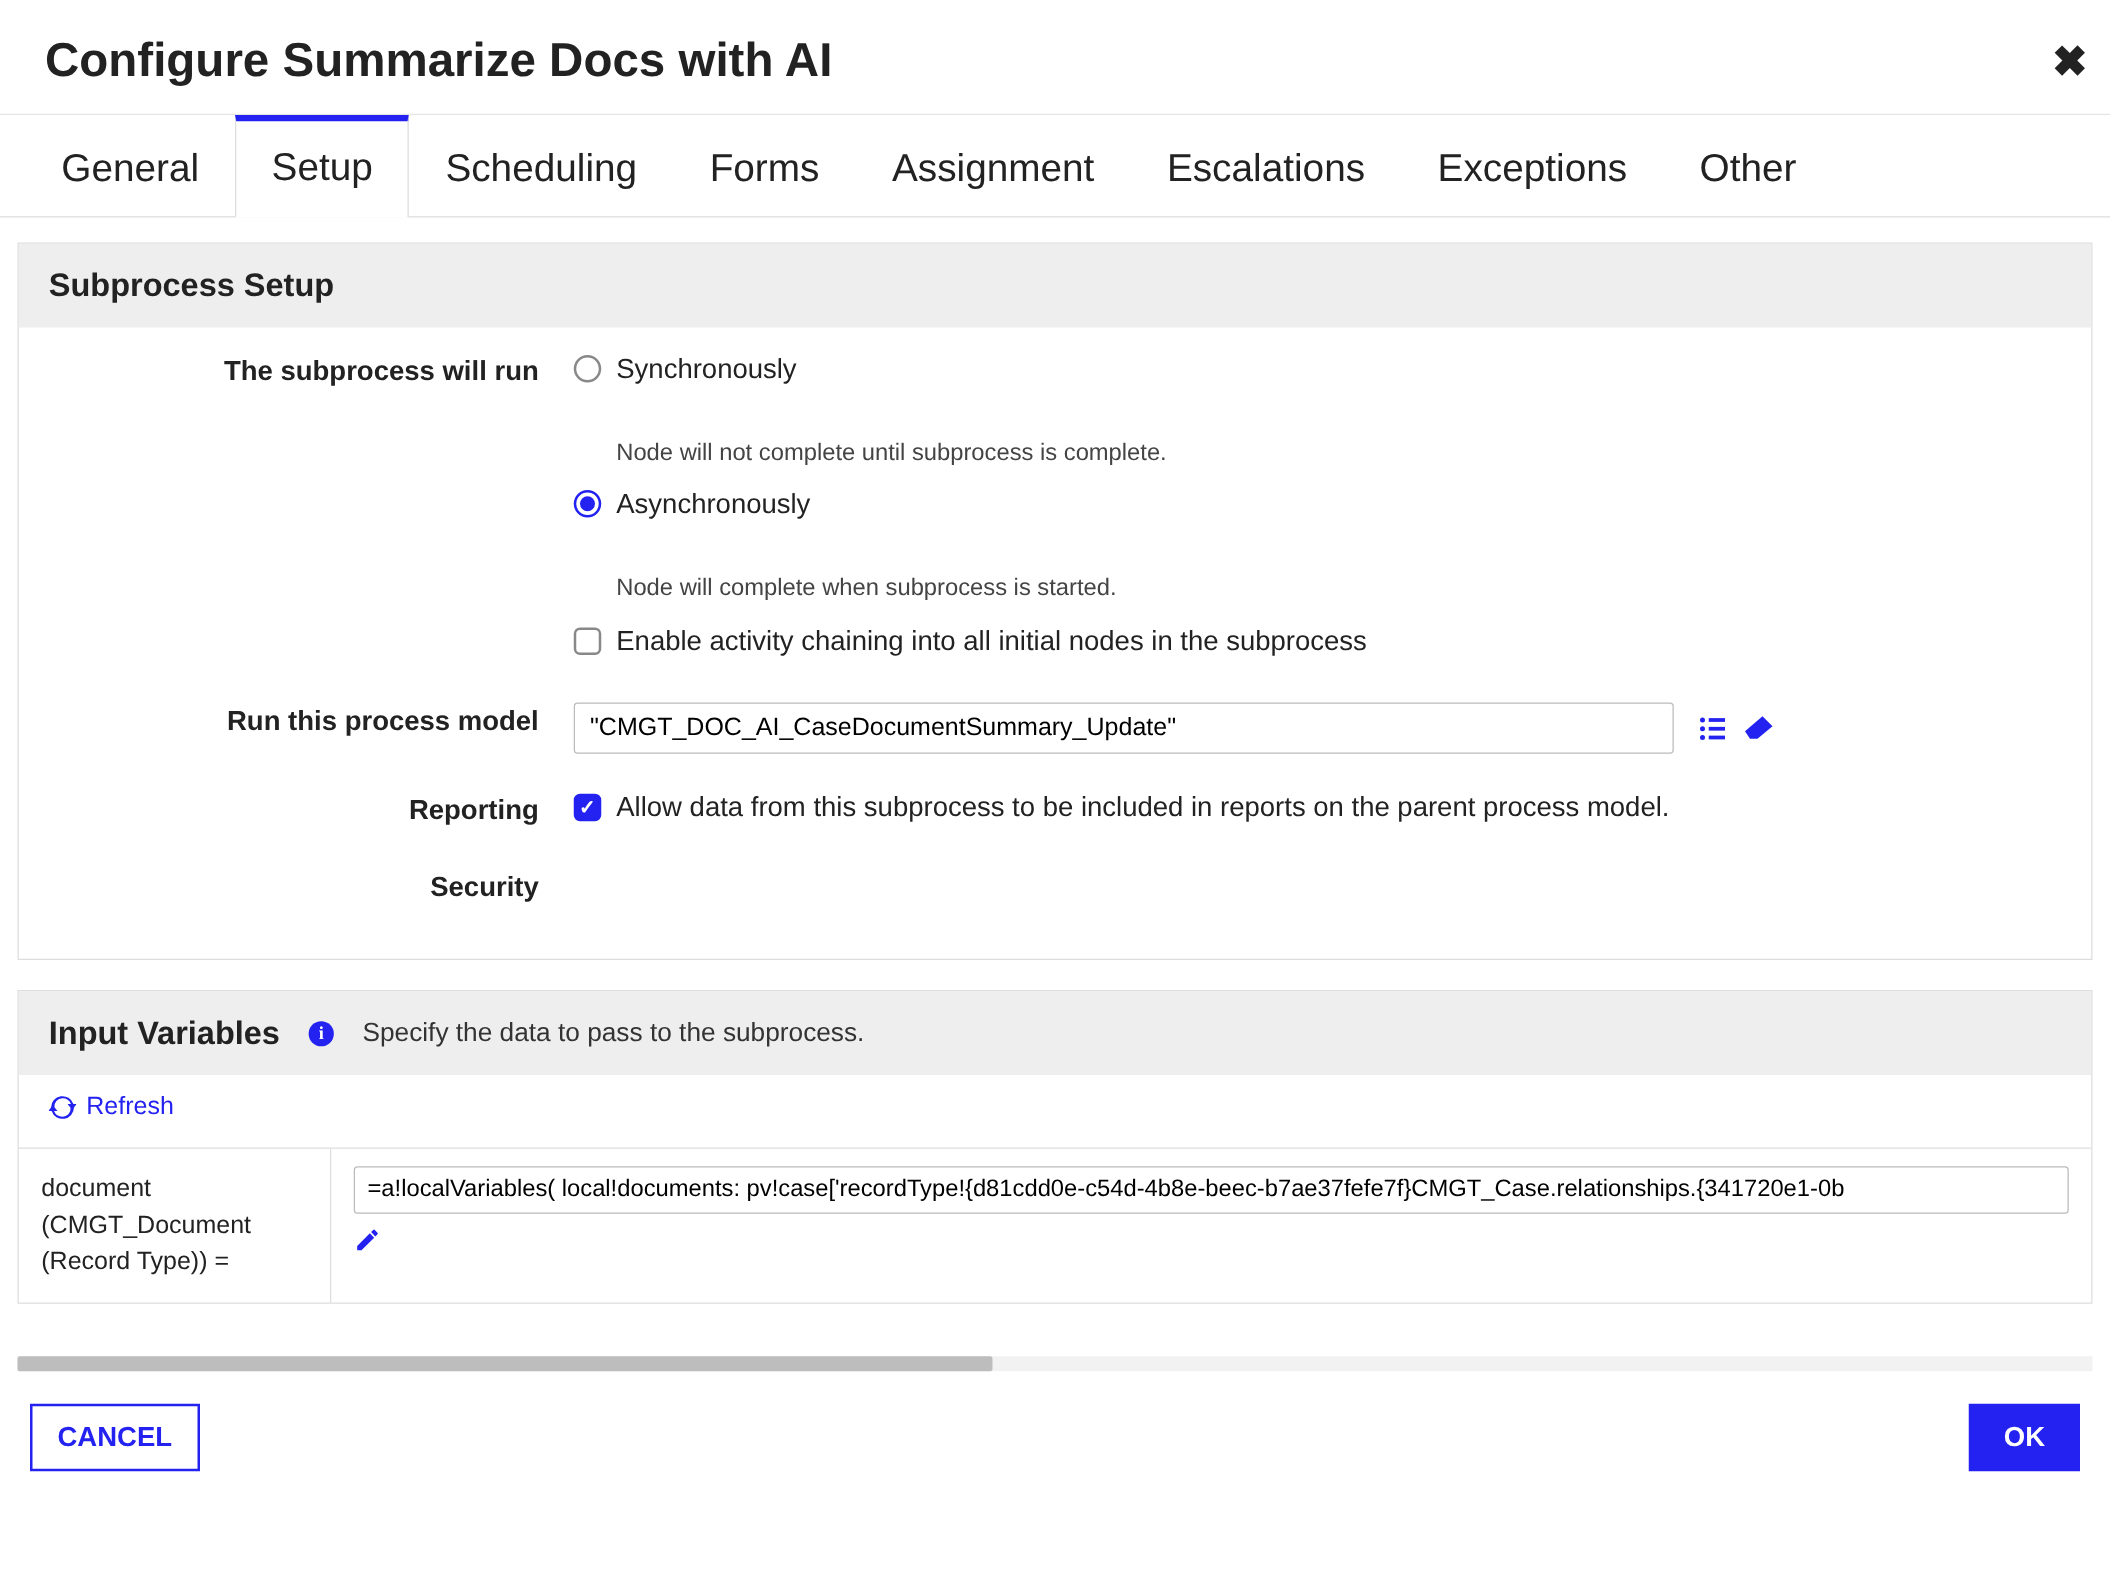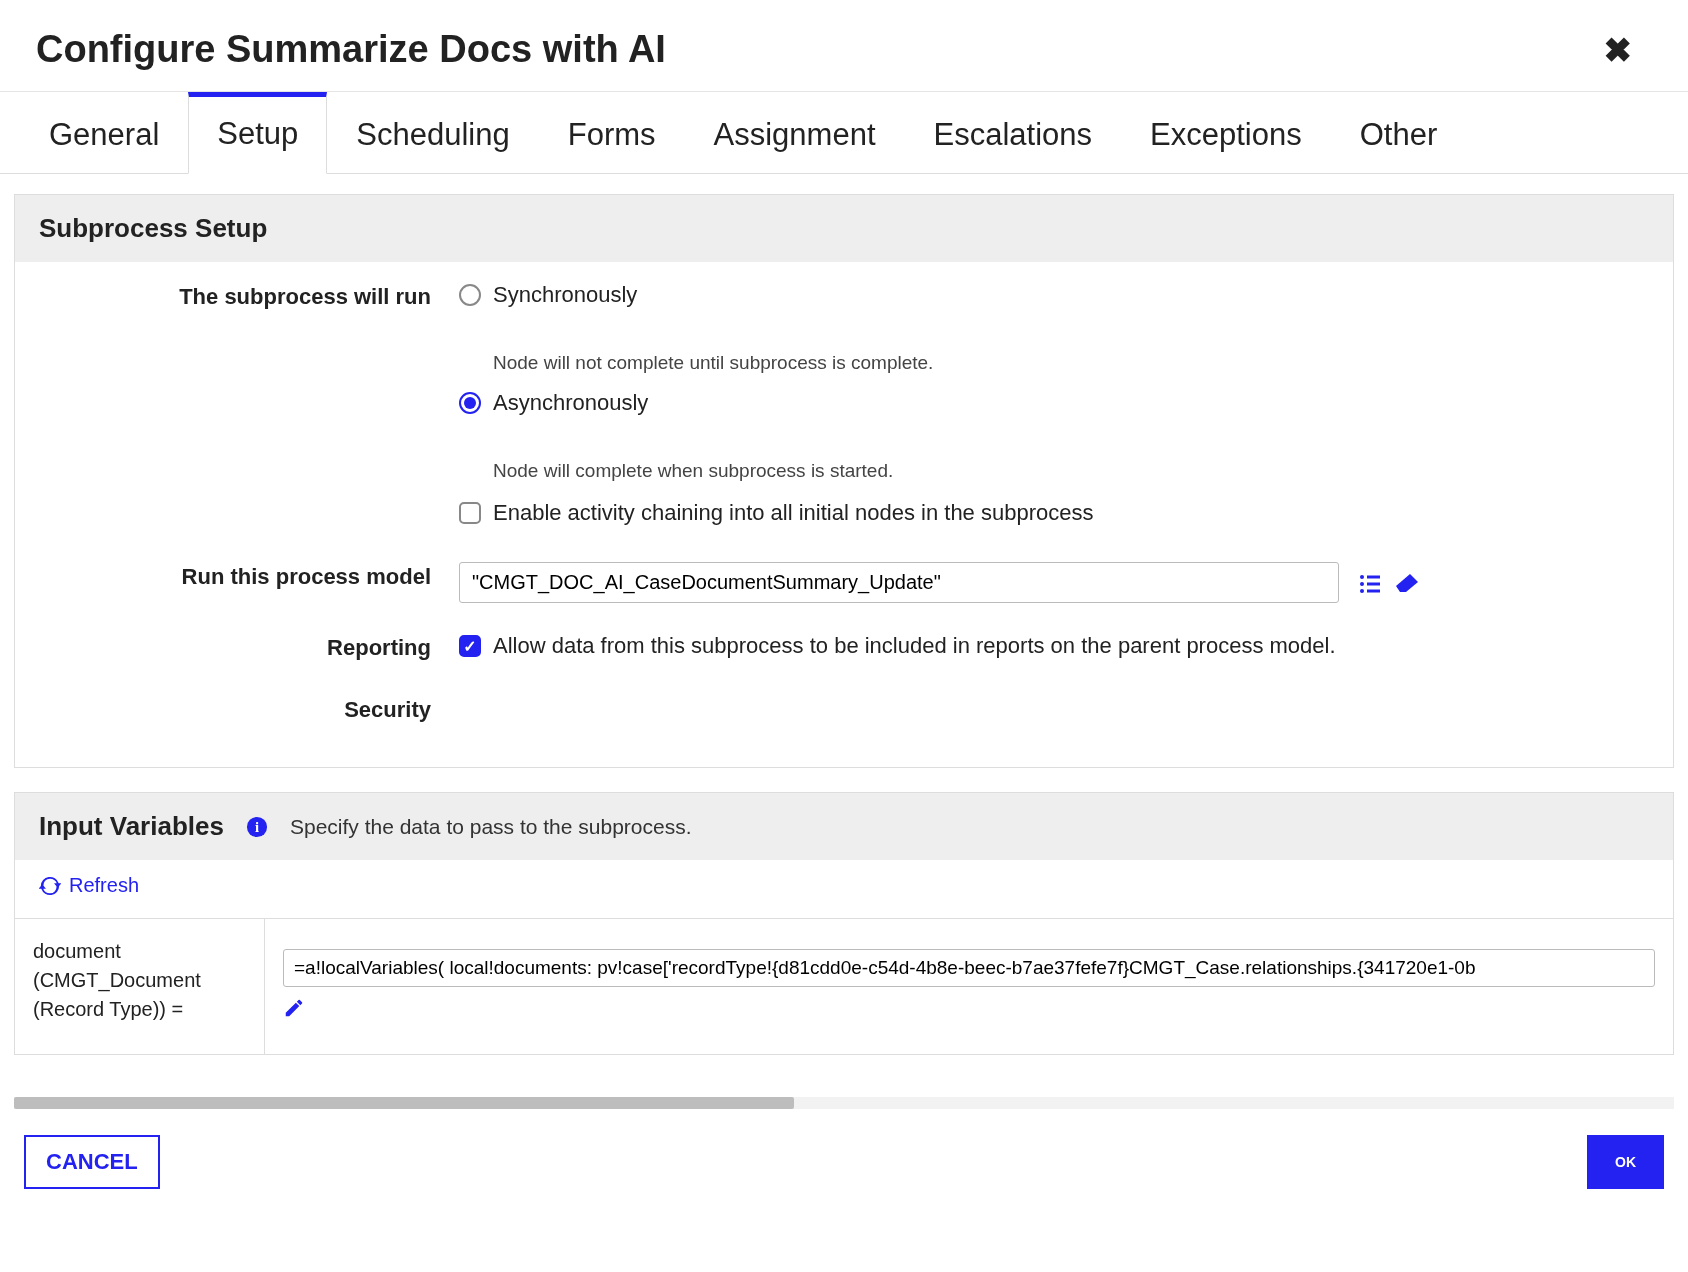--- a/index.html
+++ b/index.html
@@ -1,18 +1,18 @@
 <!DOCTYPE html>
 <html><head>
 <meta charset="utf-8">
 <style>
   * { box-sizing: border-box; margin: 0; padding: 0; }
   body { font-family: -apple-system, BlinkMacSystemFont, "Segoe UI", Helvetica, Arial, sans-serif; background: #fff; color: #222; font-size: 18px; width: 1688px; }
   .dialog { padding: 0; }
-  .header { display: flex; align-items: center; justify-content: space-between; padding: 28px 56px 20px 36px; border-bottom: 1px solid #e5e5e5; }
+  .header { display: flex; align-items: center; justify-content: space-between; padding: 28px 18px 20px 36px; border-bottom: 1px solid #e5e5e5; }
   .header h1 { font-size: 38px; font-weight: 700; }
   .close-x { font-size: 34px; font-weight: 900; cursor: pointer; }
   .tabs { display: flex; padding: 0 20px; border-bottom: 1px solid #ddd; }
   .tab { padding: 24px 28px 20px 28px; font-size: 31px; cursor: pointer; border: 1px solid transparent; border-bottom: none; }
   .tab.active { border: 1px solid #ddd; border-bottom: 1px solid #fff; margin-bottom: -1px; border-top: 5px solid #2322f0; padding-top: 19px; background: #fff; }
   .content { padding: 20px 14px 10px 14px; }
   .panel { border: 1px solid #ddd; margin-bottom: 24px; }
   .panel-header { background: #eeeeee; padding: 18px 24px; display: flex; align-items: center; gap: 22px; }
   .panel-header h2 { font-size: 26px; font-weight: 700; }
   .panel-body { padding: 20px 24px 24px 24px; }
@@ -29,28 +29,28 @@
   .check.checked { background: #2322f0; border-color: #2322f0; }
   .check.checked::after { content: "✓"; color: #fff; font-size: 16px; font-weight: 900; }
   .text-input { width: 880px; padding: 8px 12px; font-size: 20px; border: 1px solid #bbb; border-radius: 3px; }
   .input-icons { display: inline-flex; gap: 12px; margin-left: 14px; vertical-align: middle; }
   .icon-list, .icon-eraser, .icon-edit, .icon-refresh, .icon-info { display: inline-flex; align-items: center; justify-content: center; cursor: pointer; }
   .icon-info svg { width: 22px; height: 22px; }
   .panel-hint { font-size: 21px; color: #333; }
   .refresh-link { display: inline-flex; align-items: center; gap: 8px; color: #2322f0; padding: 14px 24px 0 24px; cursor: pointer; font-size: 20px; }
   .var-table { display: flex; border-top: 1px solid #ddd; margin-top: 16px; }
   .var-name-cell { width: 250px; padding: 18px 18px; border-right: 1px solid #ddd; font-size: 20px; line-height: 1.45; }
-  .var-value-cell { flex: 1; padding: 30px 18px; }
+  .var-value-cell { flex: 1; padding: 14px 18px; }
   .expr-input { width: 100%; padding: 7px 10px; font-size: 19px; border: 1px solid #bbb; border-radius: 3px; font-family: inherit; }
   .edit-icon-row { margin-top: 10px; }
   .hscroll { height: 12px; background: #f2f2f2; margin: 8px 14px 0 14px; position: relative; }
   .hscroll-thumb { position: absolute; left: 0; top: 0; height: 100%; width: 47%; background: #bdbdbd; border-radius: 2px; }
   .footer { display: flex; justify-content: space-between; padding: 26px 24px 30px 24px; }
   .btn-cancel { border: 2px solid #2322f0; color: #2322f0; background: #fff; padding: 12px 20px; font-size: 22px; font-weight: 600; cursor: pointer; }
-  .btn-ok { background: #2322f0; color: #fff; border: none; padding: 12px 28px; font-size: 14px; font-weight: 600; cursor: pointer; }
+  .btn-ok { background: #2322f0; color: #fff; border: none; padding: 12px 28px; font-size: 22px; font-weight: 600; cursor: pointer; }
 </style>
 </head>
 <body>
 
 <div class="dialog">
 
   <div class="header">
     <h1>Configure Summarize Docs with AI</h1>
     <span class="close-x">✖</span>
   </div>

